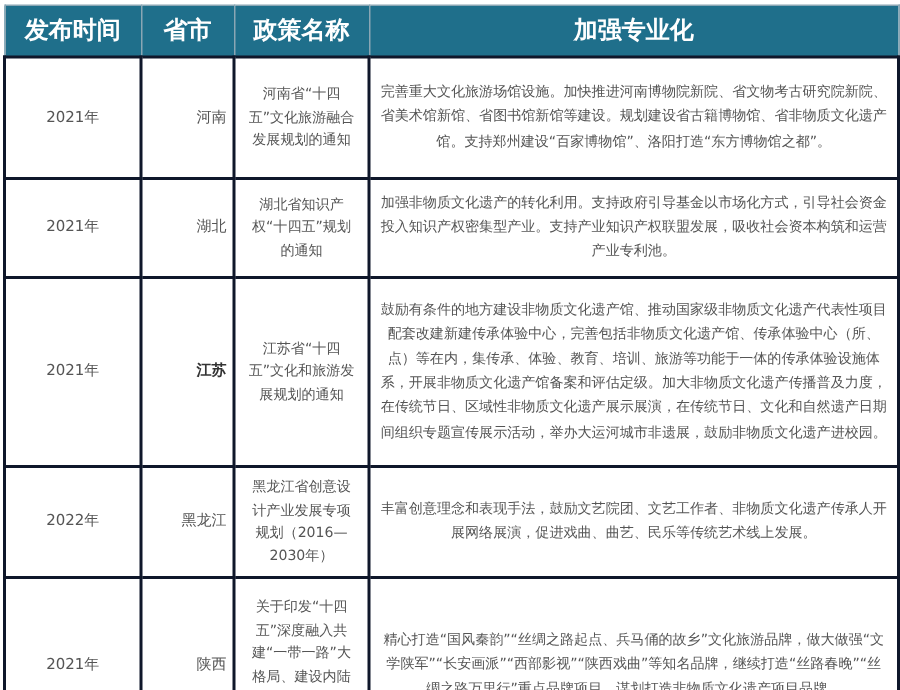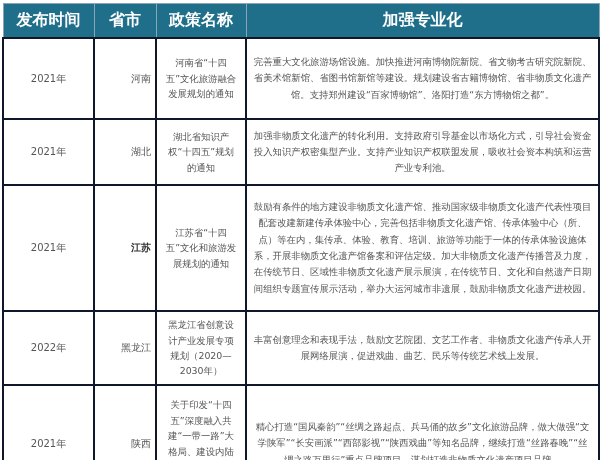--- a/index.html
+++ b/index.html
@@ -70,21 +70,21 @@
       </tr>
       <tr class="r3">
         <td class="col-year">2021年</td>
         <td class="col-prov bold">江苏</td>
         <td class="col-name">江苏省“十四五”文化和旅游发展规划的通知</td>
         <td class="col-content">鼓励有条件的地方建设非物质文化遗产馆、推动国家级非物质文化遗产代表性项目配套改建新建传承体验中心，完善包括非物质文化遗产馆、传承体验中心（所、点）等在内，集传承、体验、教育、培训、旅游等功能于一体的传承体验设施体系，开展非物质文化遗产馆备案和评估定级。加大非物质文化遗产传播普及力度，在传统节日、区域性非物质文化遗产展示展演，在传统节日、文化和自然遗产日期间组织专题宣传展示活动，举办大运河城市非遗展，鼓励非物质文化遗产进校园。</td>
       </tr>
       <tr class="r4">
         <td class="col-year">2022年</td>
         <td class="col-prov">黑龙江</td>
-        <td class="col-name">黑龙江省创意设计产业发展专项规划（2020—2030年）</td>
+        <td class="col-name">黑龙江省创意设计产业发展专项规划（2016—2030年）</td>
         <td class="col-content">丰富创意理念和表现手法，鼓励文艺院团、文艺工作者、非物质文化遗产传承人开展网络展演，促进戏曲、曲艺、民乐等传统艺术线上发展。</td>
       </tr>
       <tr class="r5">
         <td class="col-year">2021年</td>
         <td class="col-prov">陕西</td>
         <td class="col-name">关于印发“十四五”深度融入共建“一带一路”大格局、建设内陆开放高地规划的通知</td>
         <td class="col-content">精心打造“国风秦韵”“丝绸之路起点、兵马俑的故乡”文化旅游品牌，做大做强“文学陕军”“长安画派”“西部影视”“陕西戏曲”等知名品牌，继续打造“丝路春晚”“丝绸之路万里行”重点品牌项目，谋划打造非物质文化遗产项目品牌。</td>
       </tr>
     </tbody>
   </table>

